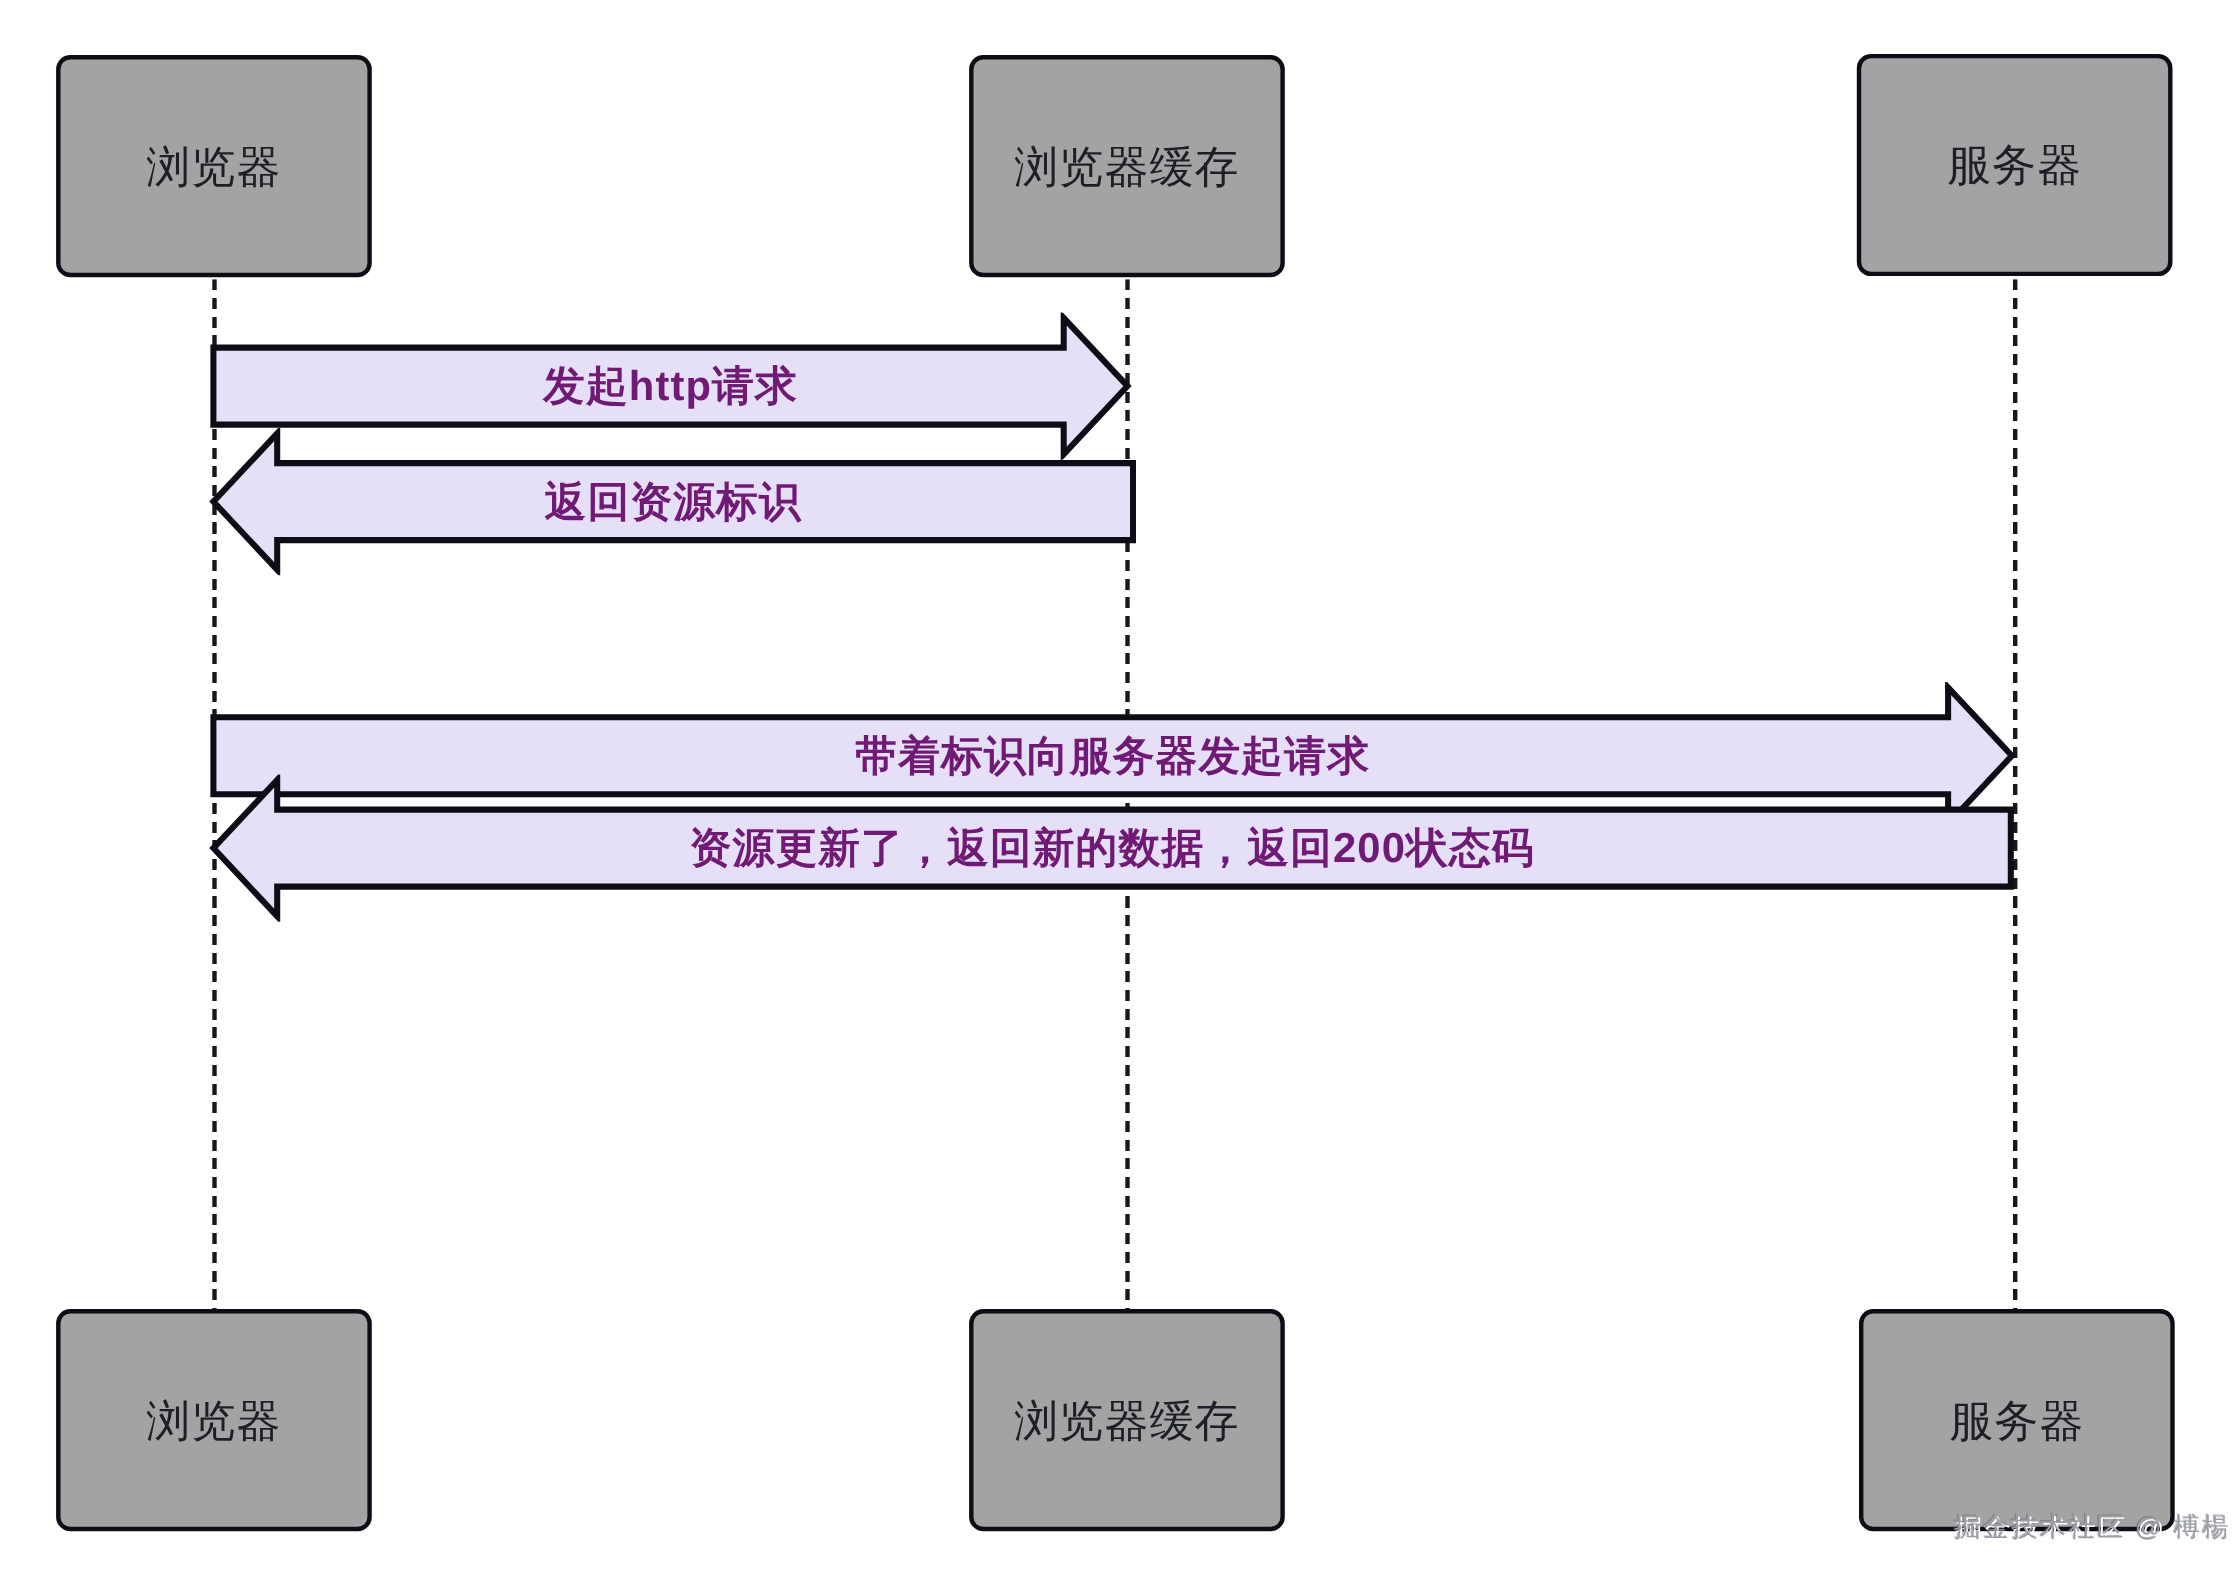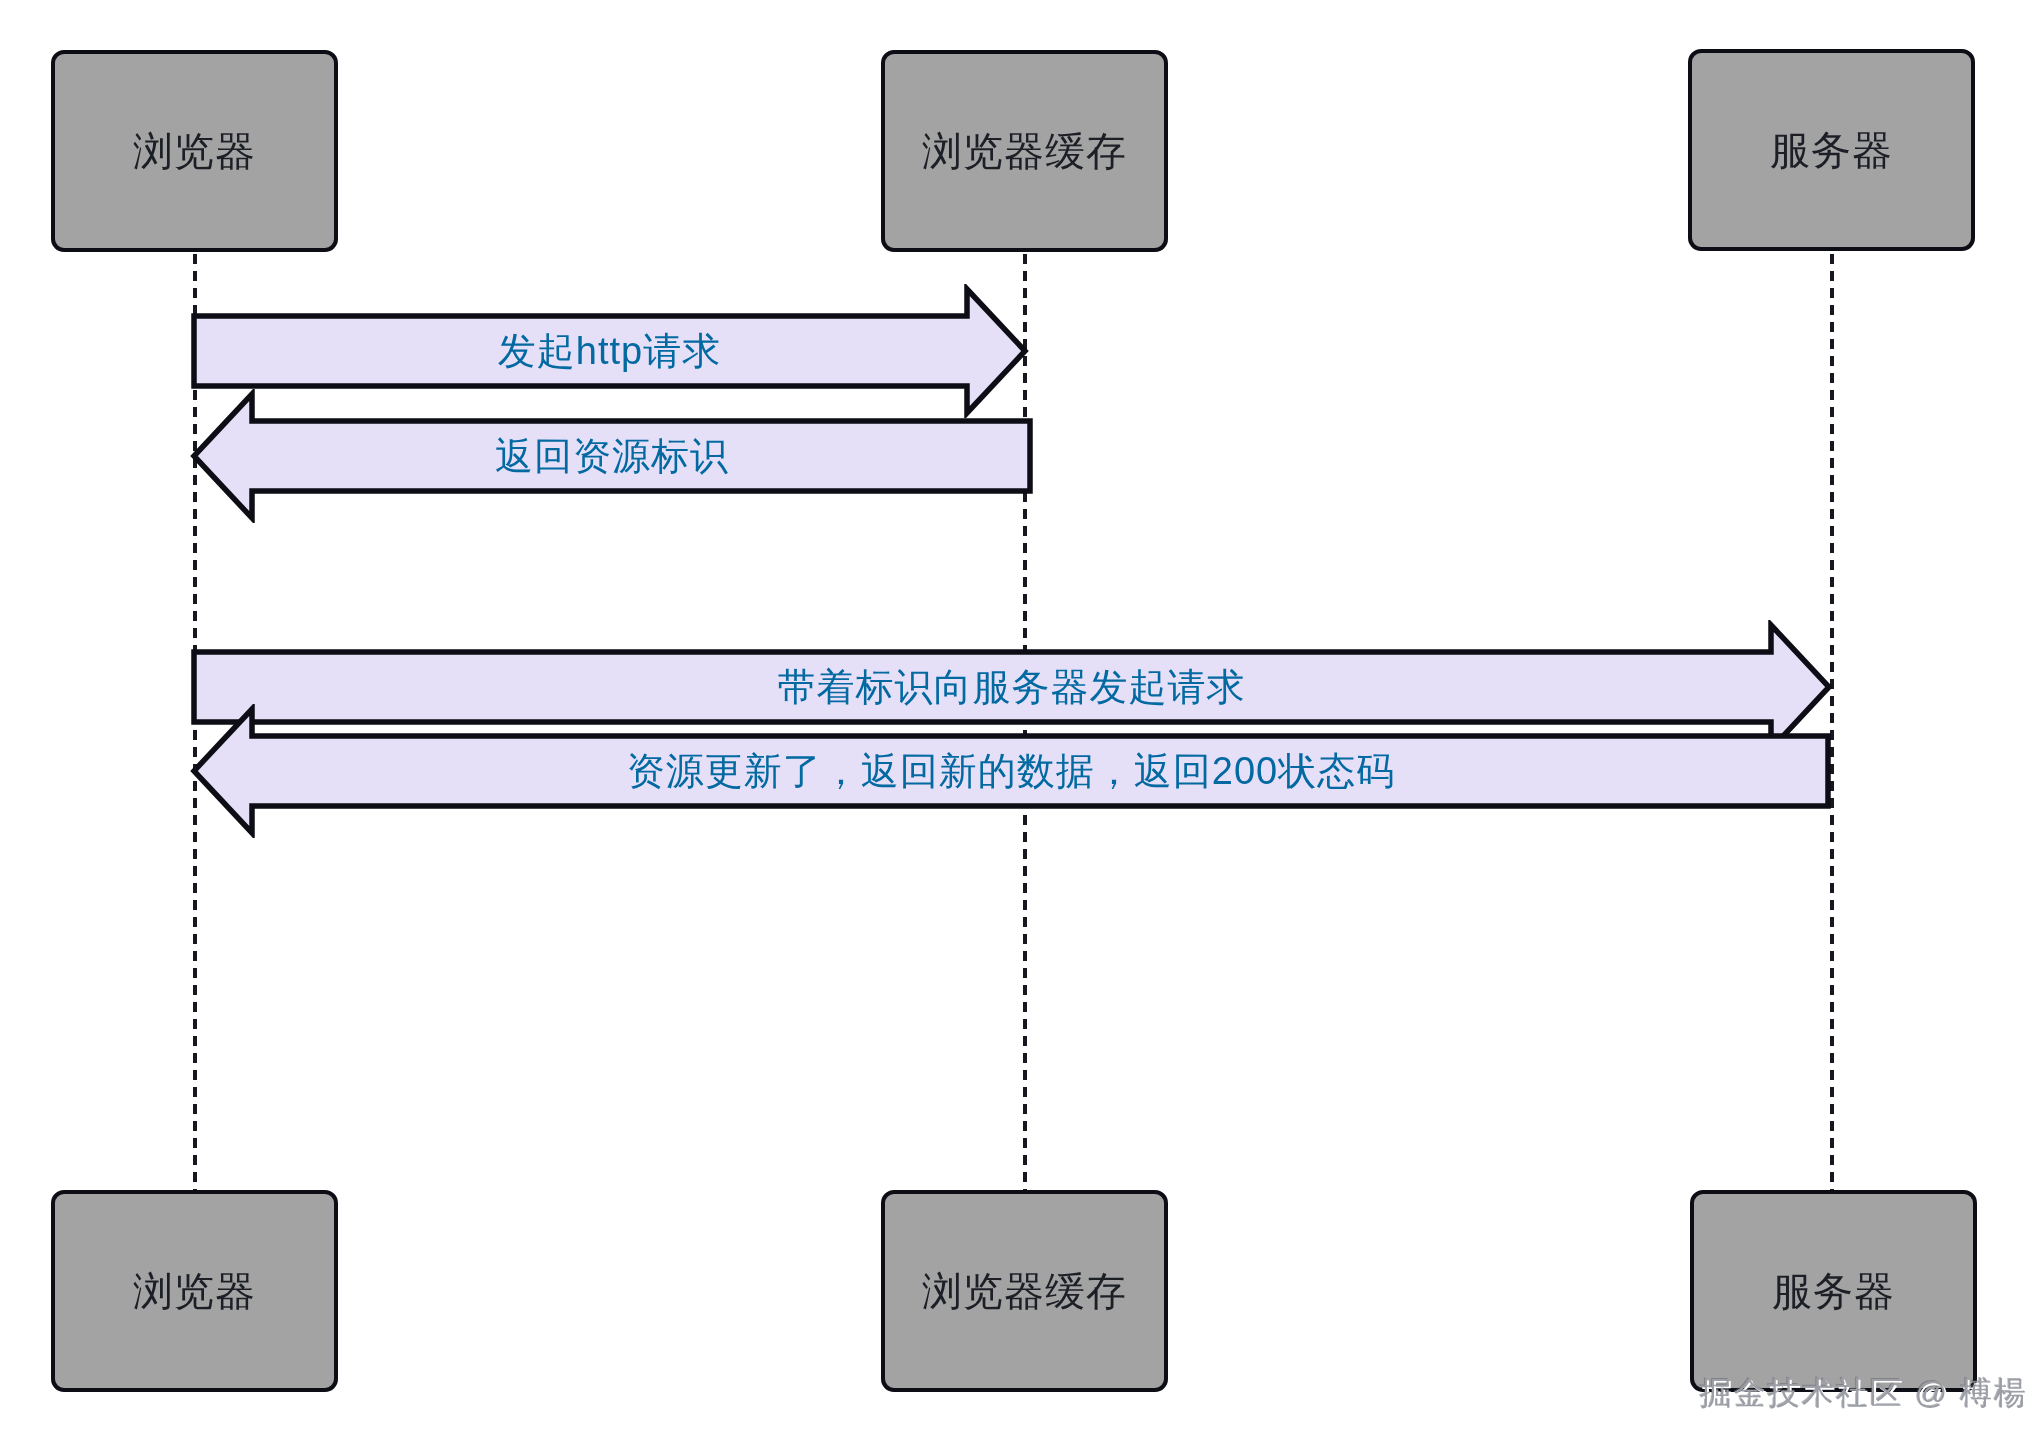--- a/index.html
+++ b/index.html
@@ -28,29 +28,30 @@
     width:4px;
     background:repeating-linear-gradient(to bottom,#17171f 0 10px,transparent 10px 17px);
     z-index:1;
   }
   .msg{position:absolute;z-index:2;}
   .msg svg{display:block;}
   .msg-label{
     position:absolute;left:0;right:0;
     top:41px;height:52px;
     display:flex;align-items:center;justify-content:center;
-    font-size:38px;color:#0369a1;
+    font-size:38px;color:#701a75;
     letter-spacing:1px;
     z-index:4;
     pointer-events:none;
+    font-weight:bold;
   }
   .watermark{
     position:absolute;
     top:1372px;right:6px;
-    font-size:32px;
+    font-size:24px;
     color:#9b9ea6;
     letter-spacing:2px;
     text-shadow:2px 2px 0 #ffffff,-1px -1px 0 rgba(90,92,98,.45);
     z-index:5;
   }
 </style>
 </head>
 <body>
 
 <div id="canvas">

